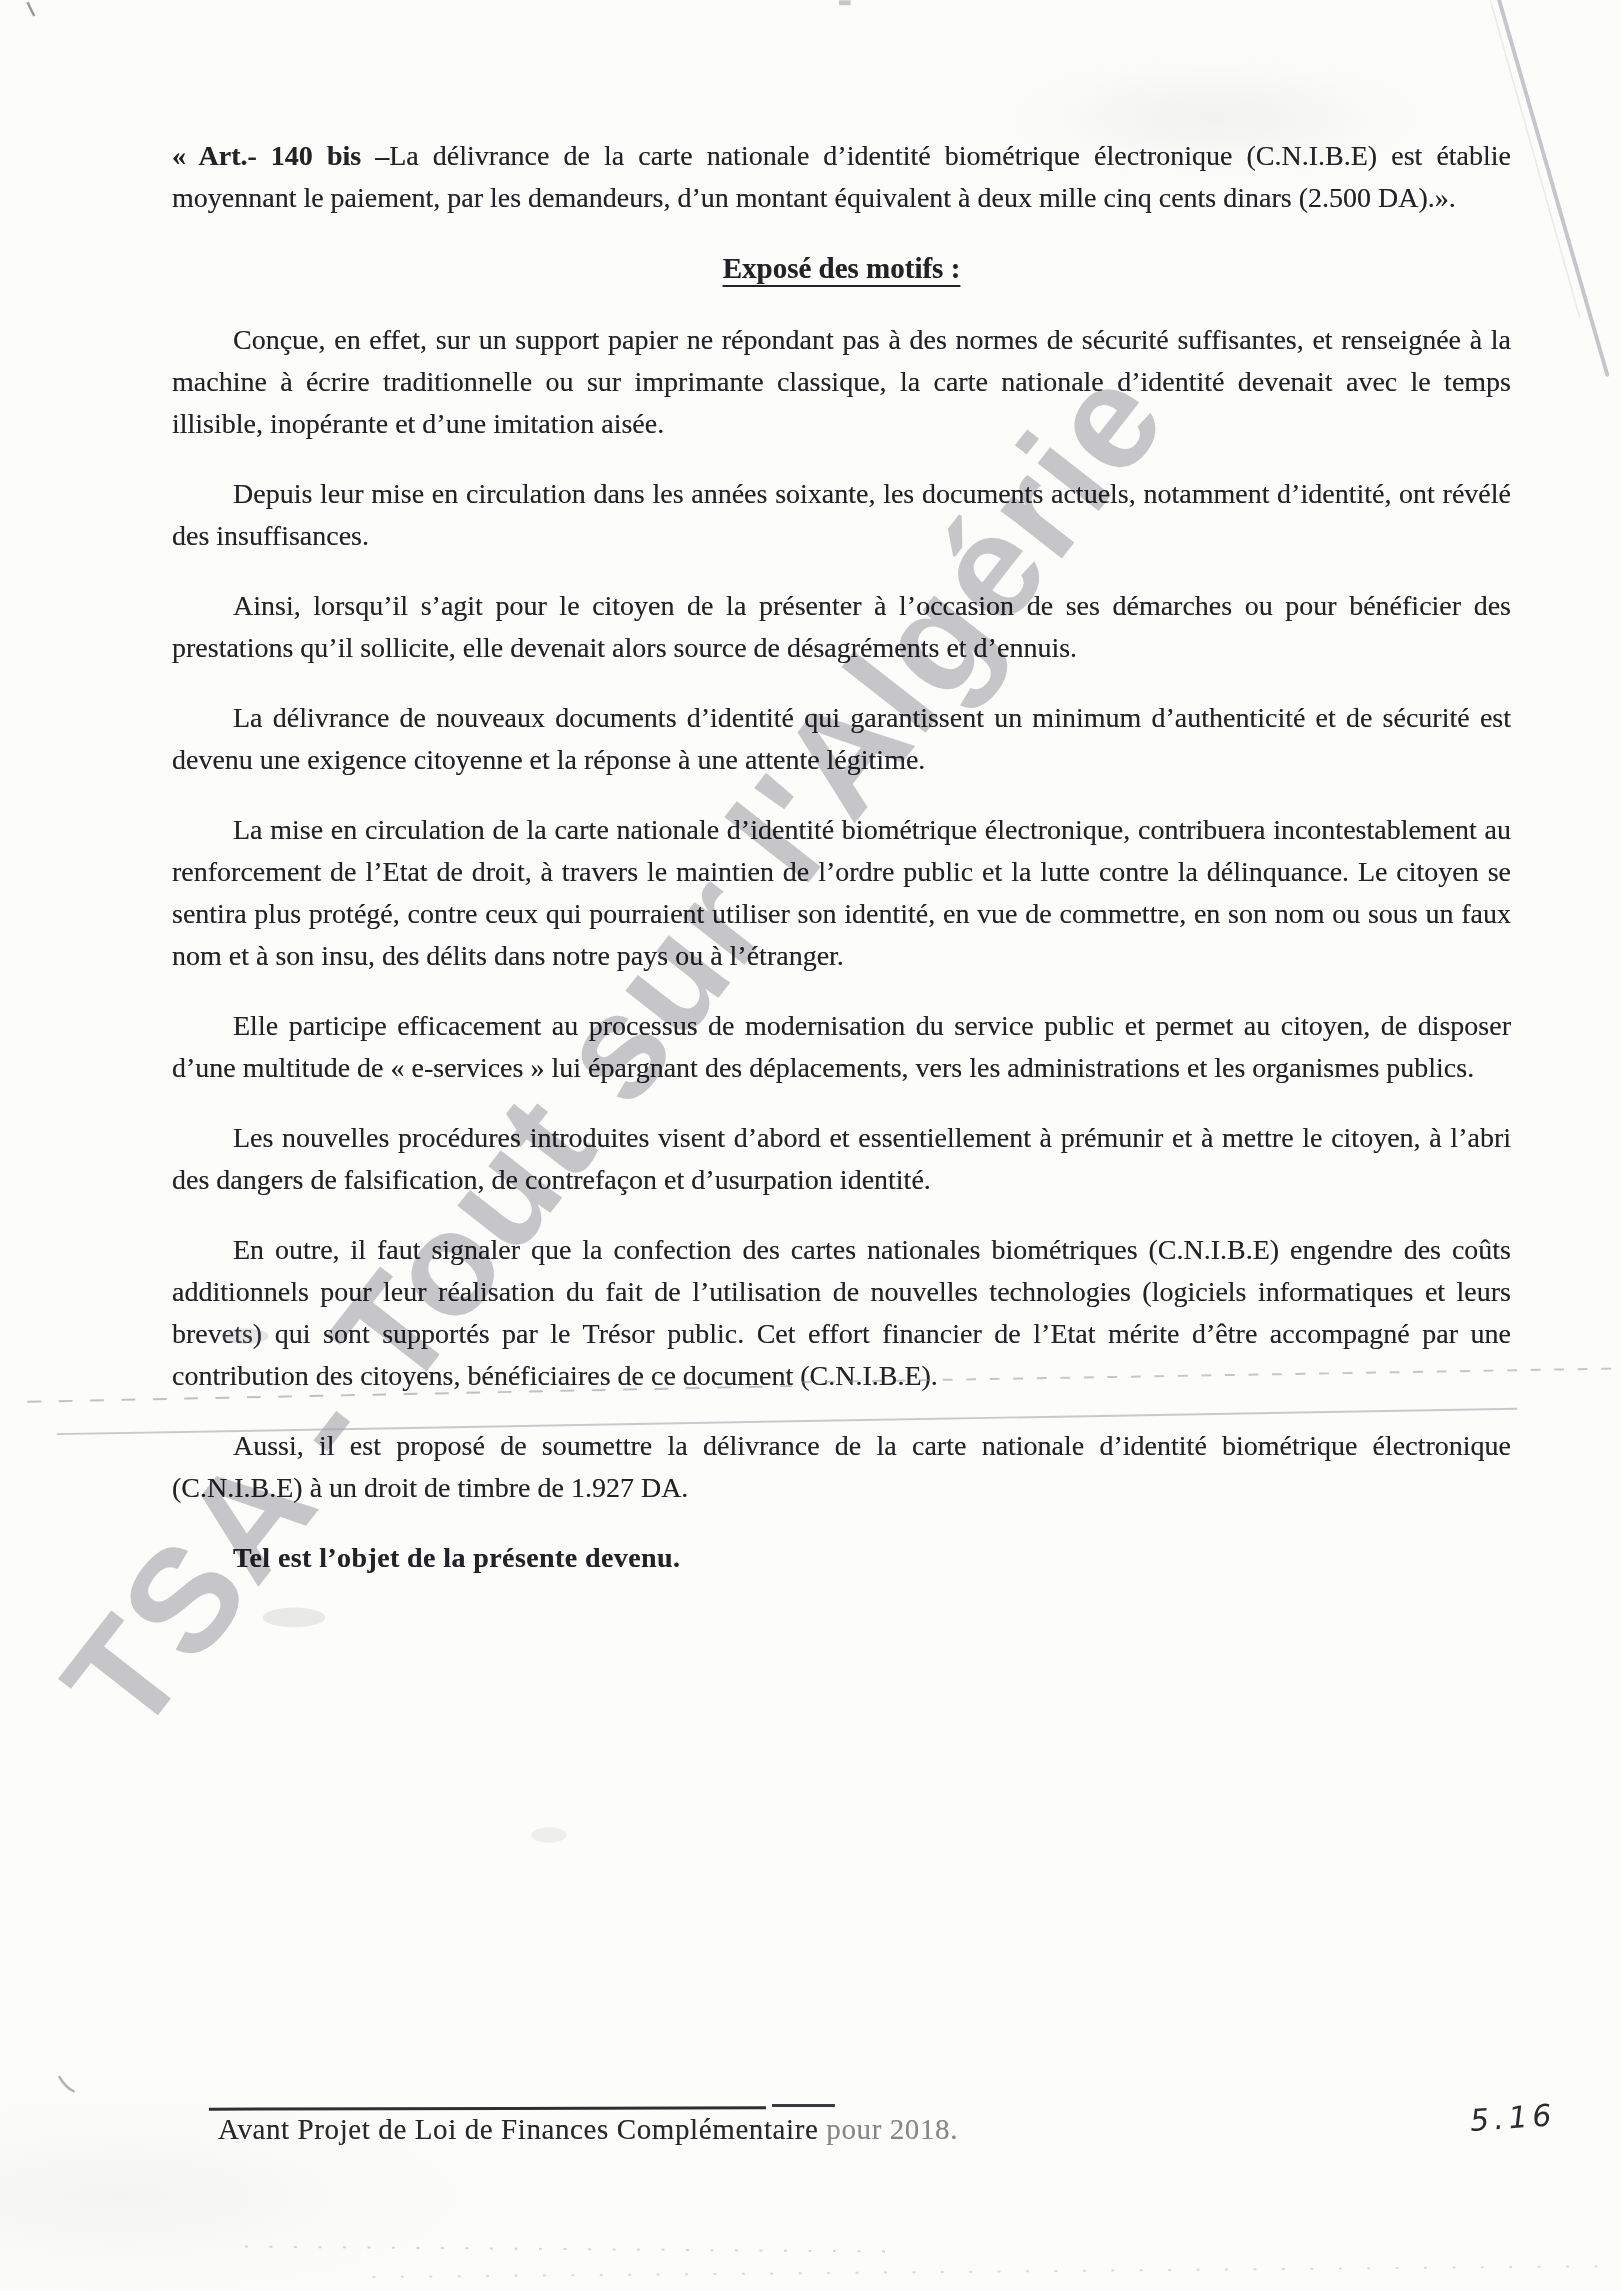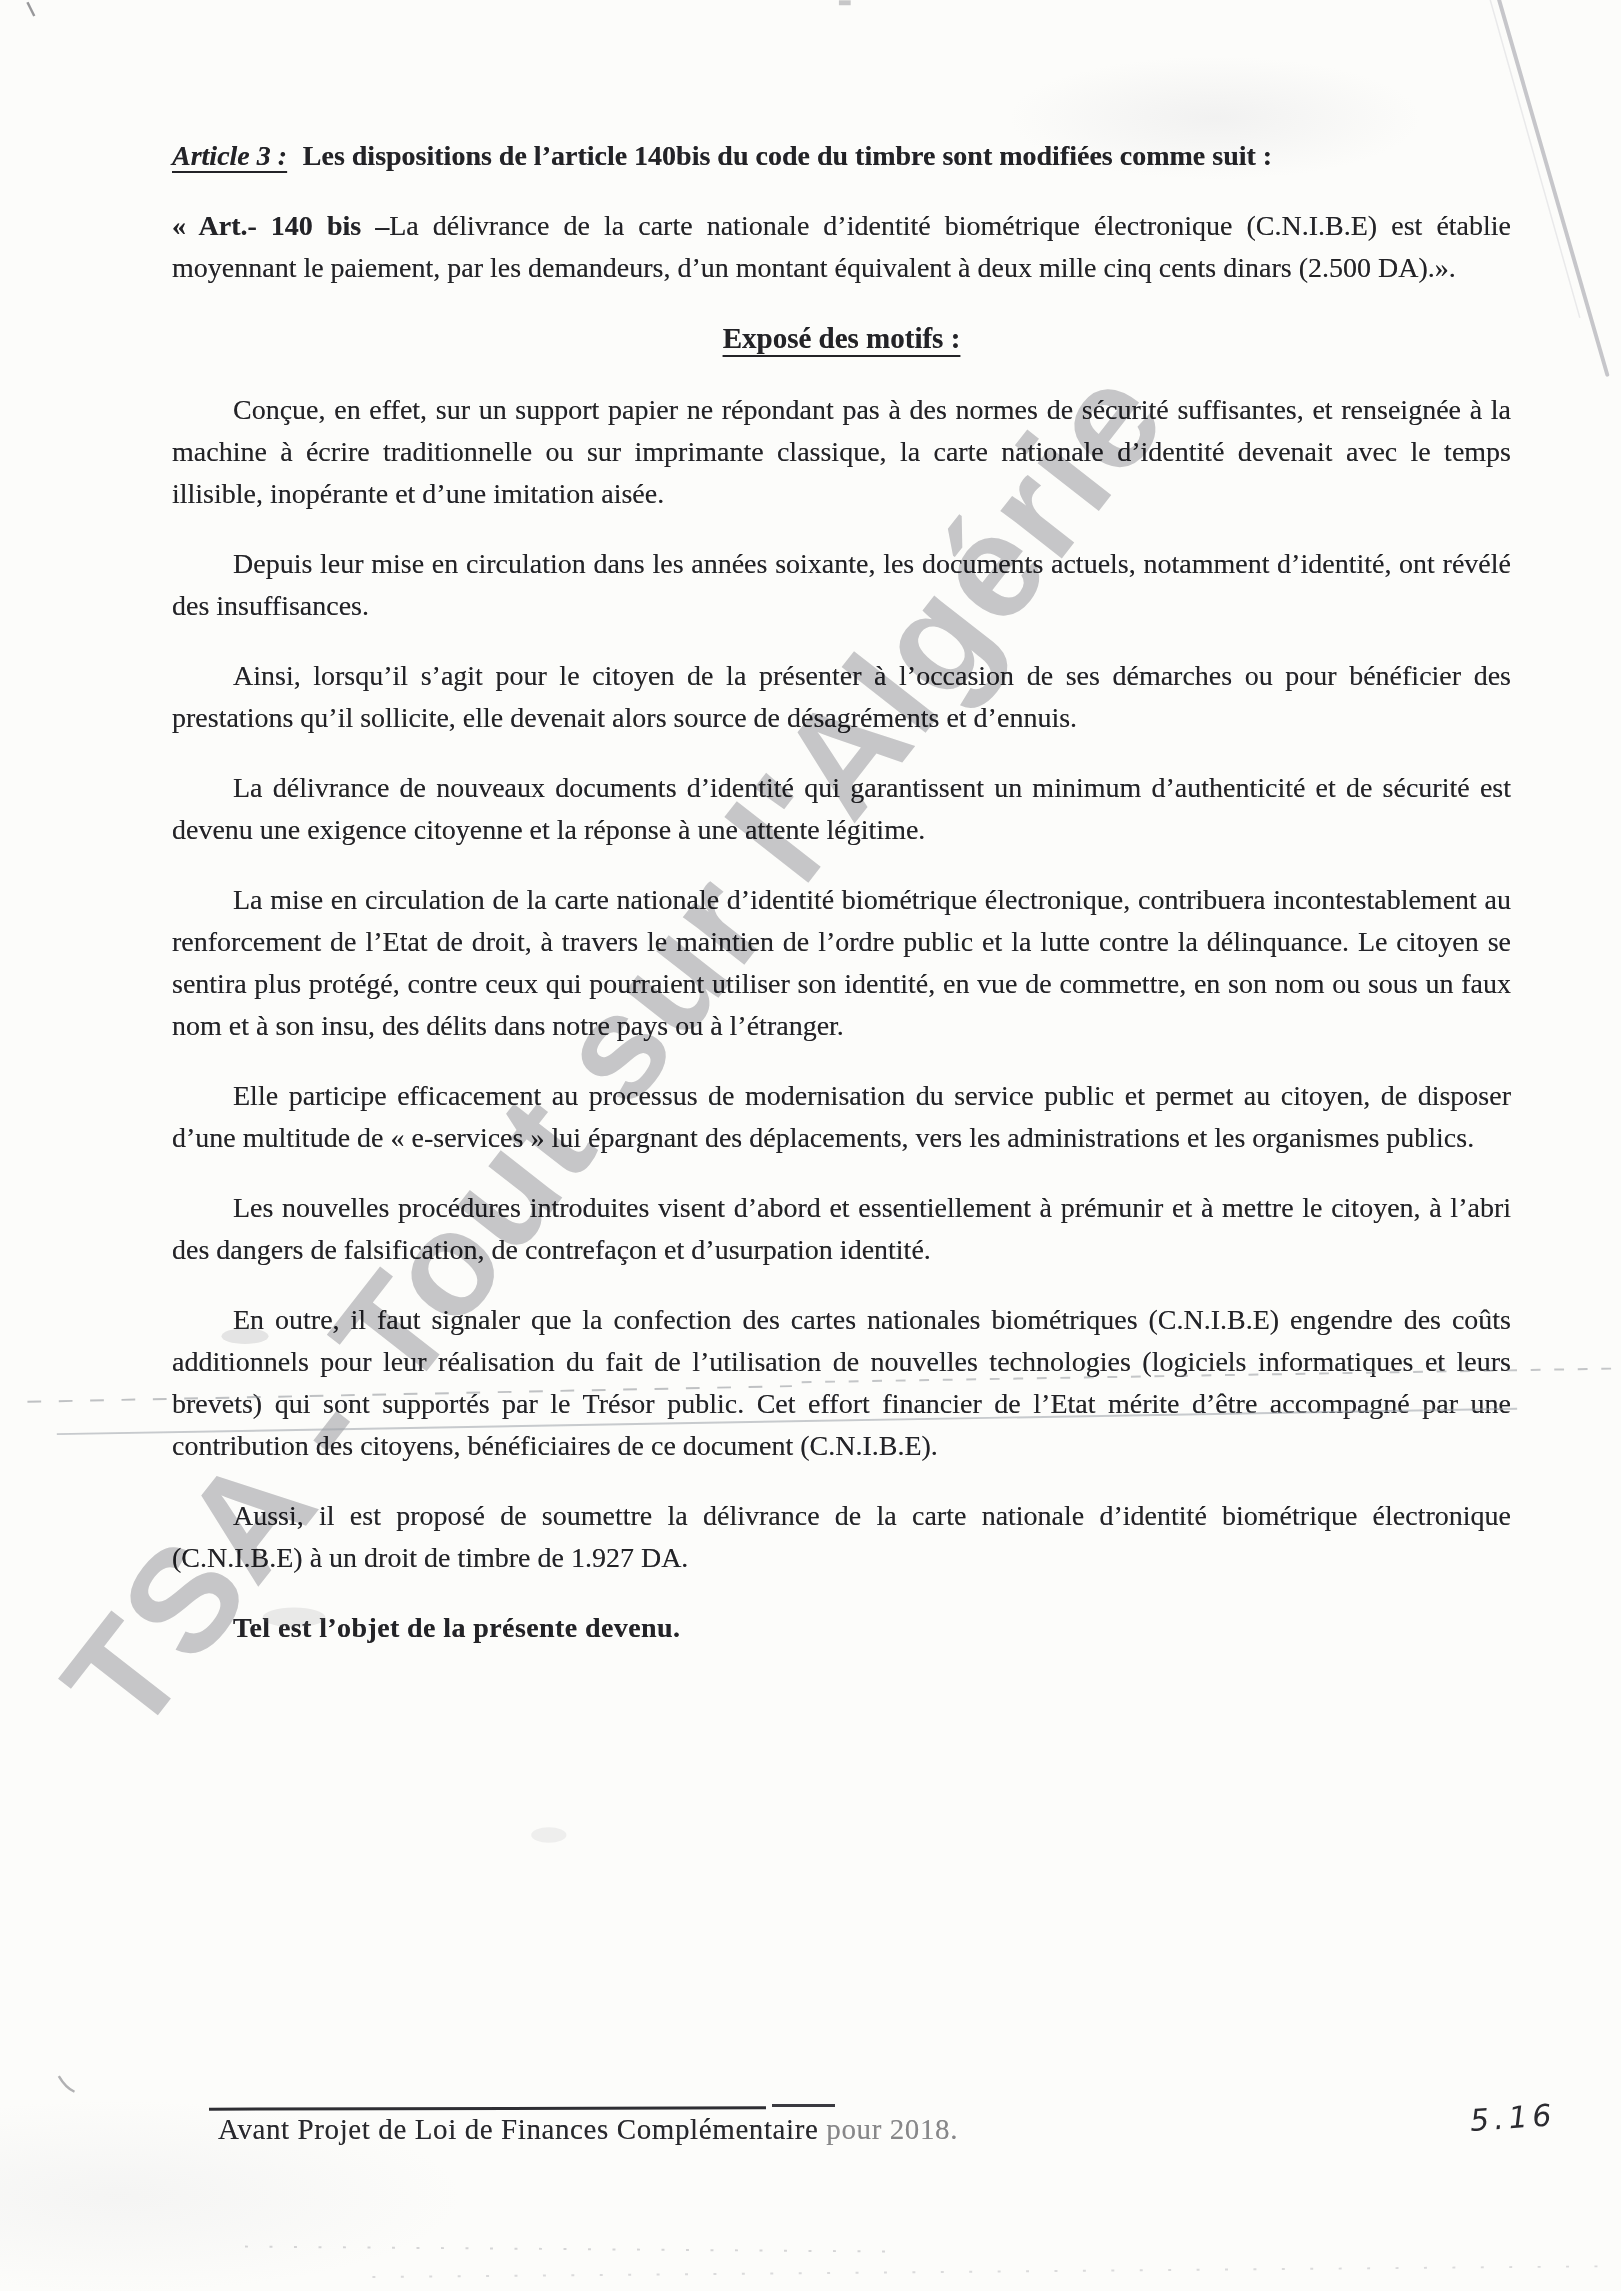--- a/index.html
+++ b/index.html
@@ -62,21 +62,20 @@
     font-family:"DejaVu Sans", sans-serif;font-style:italic;
     font-size:30px;letter-spacing:4.9px;color:#2b2b30;
     transform:rotate(-4deg);
   }
   .artifacts{position:absolute;left:0;top:0;z-index:7;pointer-events:none;}
 </style>
 </head>
 <body>
 
 <div class="content">
-  <p class="heading"><span class="art-label">Article 3 :</span><span class="heading-text">Les dispositions de l’article 140bis du code du timbre sont modifiées comme suit :</span></p>
 
   <p class="quote"><span class="quote-prefix">« Art.- 140 bis –</span><span>La délivrance de la carte nationale d’identité biométrique électronique (C.N.I.B.E) est établie moyennant le paiement, par les demandeurs, d’un montant équivalent à deux mille cinq cents dinars (2.500 DA).».</span></p>
 
   <p class="section-title"><span class="underlined">Exposé des motifs :</span></p>
 
   <p class="body-p">Conçue, en effet, sur un support papier ne répondant pas à des normes de sécurité suffisantes, et renseignée à la machine à écrire traditionnelle ou sur imprimante classique, la carte nationale d’identité devenait avec le temps illisible, inopérante et d’une imitation aisée.</p>
   <p class="body-p">Depuis leur mise en circulation dans les années soixante, les documents actuels, notamment d’identité, ont révélé des insuffisances.</p>
   <p class="body-p">Ainsi, lorsqu’il s’agit pour le citoyen de la présenter à l’occasion de ses démarches ou pour bénéficier des prestations qu’il sollicite, elle devenait alors source de désagréments et d’ennuis.</p>
   <p class="body-p">La délivrance de nouveaux documents d’identité qui garantissent un minimum d’authenticité et de sécurité est devenu une exigence citoyenne et la réponse à une attente légitime.</p>
   <p class="body-p">La mise en circulation de la carte nationale d’identité biométrique électronique, contribuera incontestablement au renforcement de l’Etat de droit, à travers le maintien de l’ordre public et la lutte contre la délinquance. Le citoyen se sentira plus protégé, contre ceux qui pourraient utiliser son identité, en vue de commettre, en son nom ou sous un faux nom et à son insu, des délits dans notre pays ou à l’étranger.</p>

